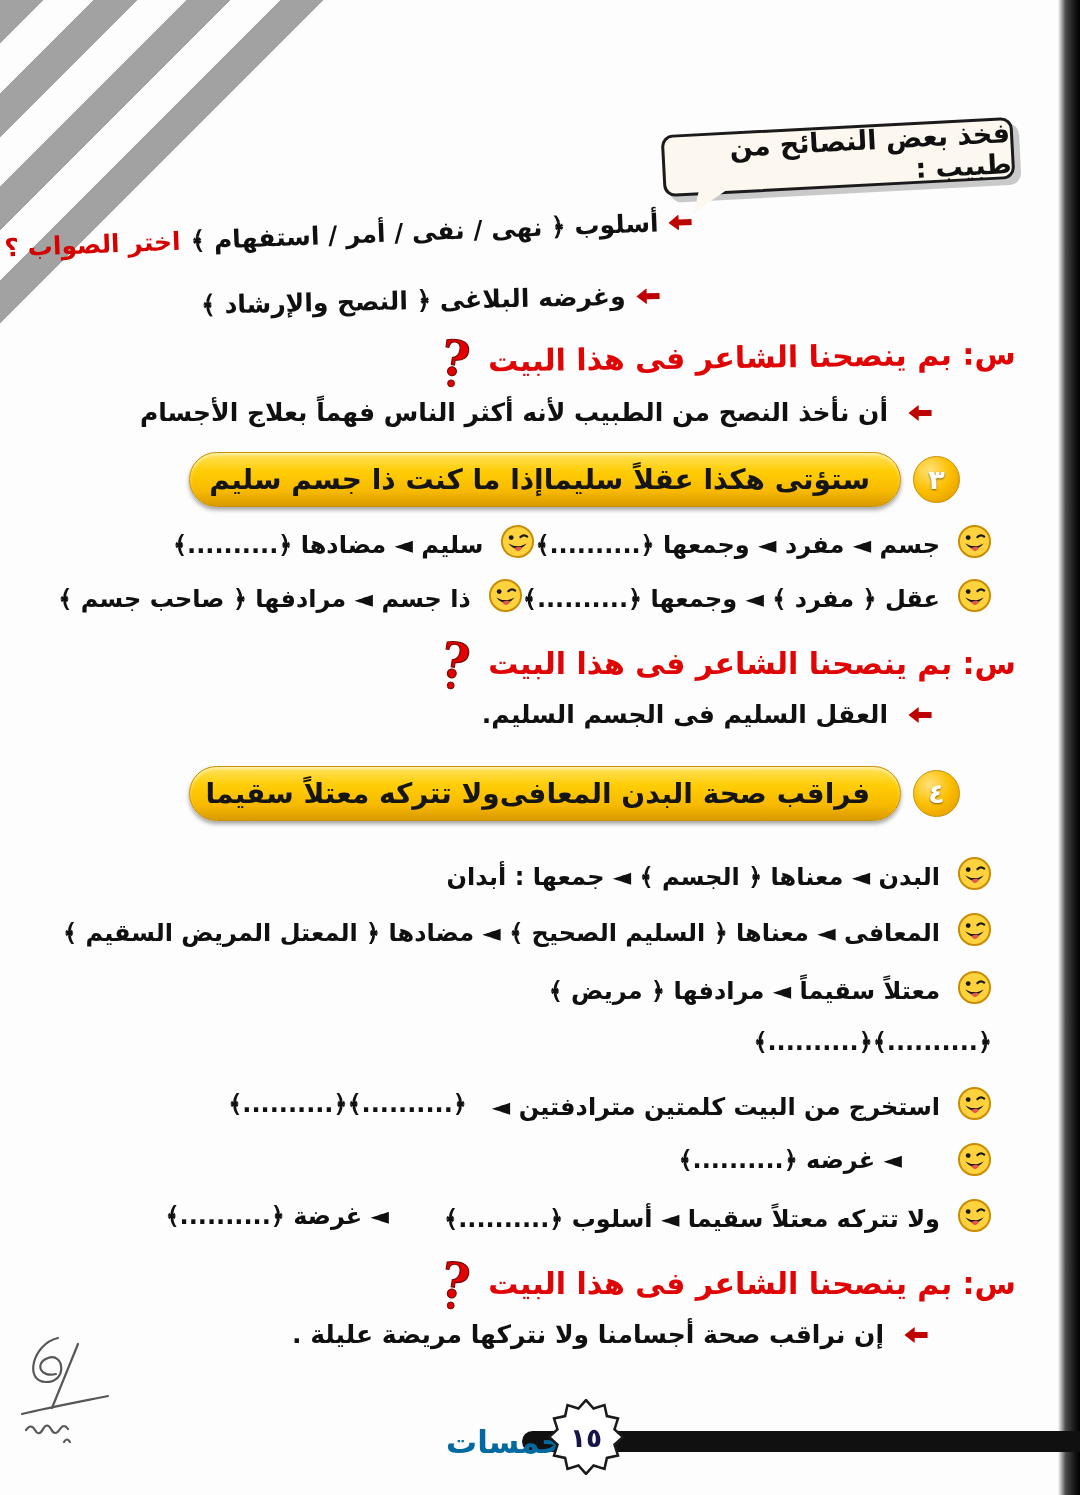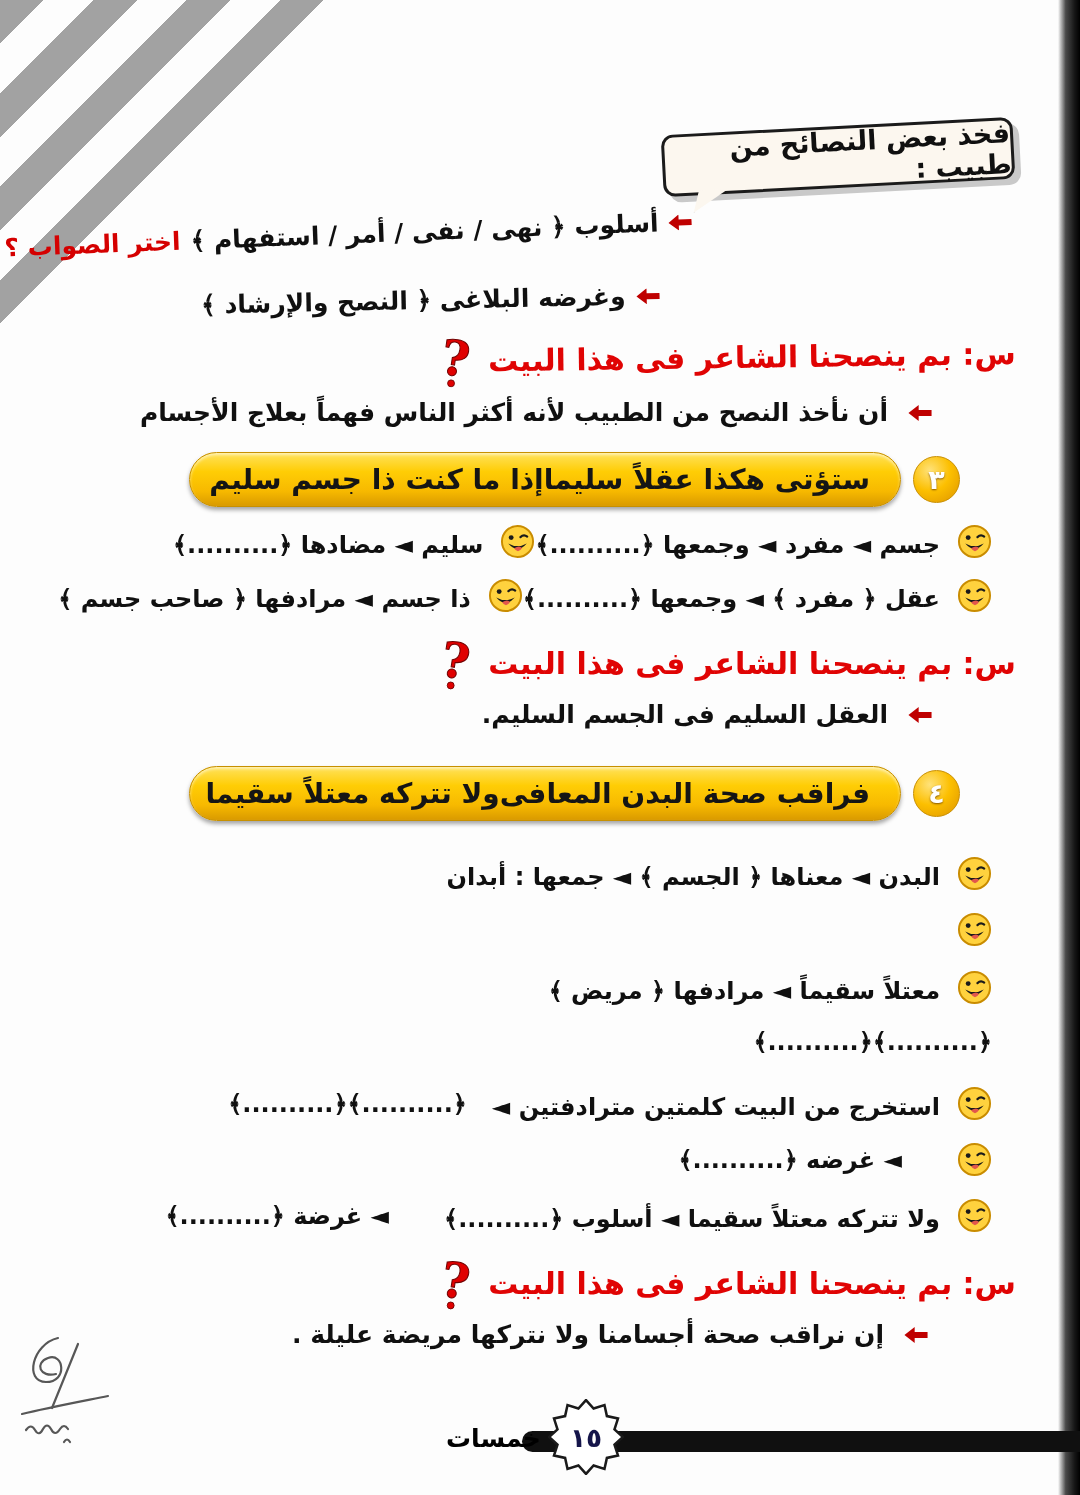--- a/index.html
+++ b/index.html
@@ -23,21 +23,21 @@
   .right-edge {
     position:absolute; top:0; right:0; width:22px; height:100%;
     background:linear-gradient(to right, rgba(0,0,0,0), #4a4a4a 35%, #161616 75%, #000);
   }
   .bottom-bar {
     position:absolute; top:1431px; left:522px; right:0; height:21px;
     background:#101010; border-radius:11px 0 0 11px;
   }
   .watermark {
     position:absolute; top:1424px; left:446px;
-    font-size:25px; color:#000000;
+    font-size:31px; color:#0369a1;
   }
   .page-star { position:absolute; top:1399px; left:548px; width:76px; height:76px; }
   .signature { position:absolute; top:1330px; left:12px; width:112px; height:122px; opacity:.8; }
 
   
   .abs { position:absolute; }
   .line { display:flex; align-items:center; gap:10px; font-size:25px; white-space:nowrap; }
   .bullet { width:24px; height:16px; color:#bf0000; flex:none; }
   .red { color:#d50000; }
 
@@ -212,20 +212,21 @@
         <use href="#sym-smiley"></use>
       </svg>
     <span>البدن ◄ معناها ﴿ الجسم ﴾ ◄ جمعها : أبدان</span>
   </span>
 </div>
 <div class="vrow" style="top:912px; right:88px;">
   <span class="seg">
     <svg class="smiley">
         <use href="#sym-smiley"></use>
       </svg>
+    <span>المعافى ◄ معناها ﴿ السليم الصحيح ﴾ ◄ مضادها ﴿ المعتل المريض السقيم ﴾</span>
   </span>
 </div>
 <div class="vrow" style="top:970px; right:88px;">
   <span class="seg">
     <svg class="smiley">
         <use href="#sym-smiley"></use>
       </svg>
     <span>معتلاً سقيماً ◄ مرادفها ﴿ مريض ﴾</span>
   </span>
 </div>

